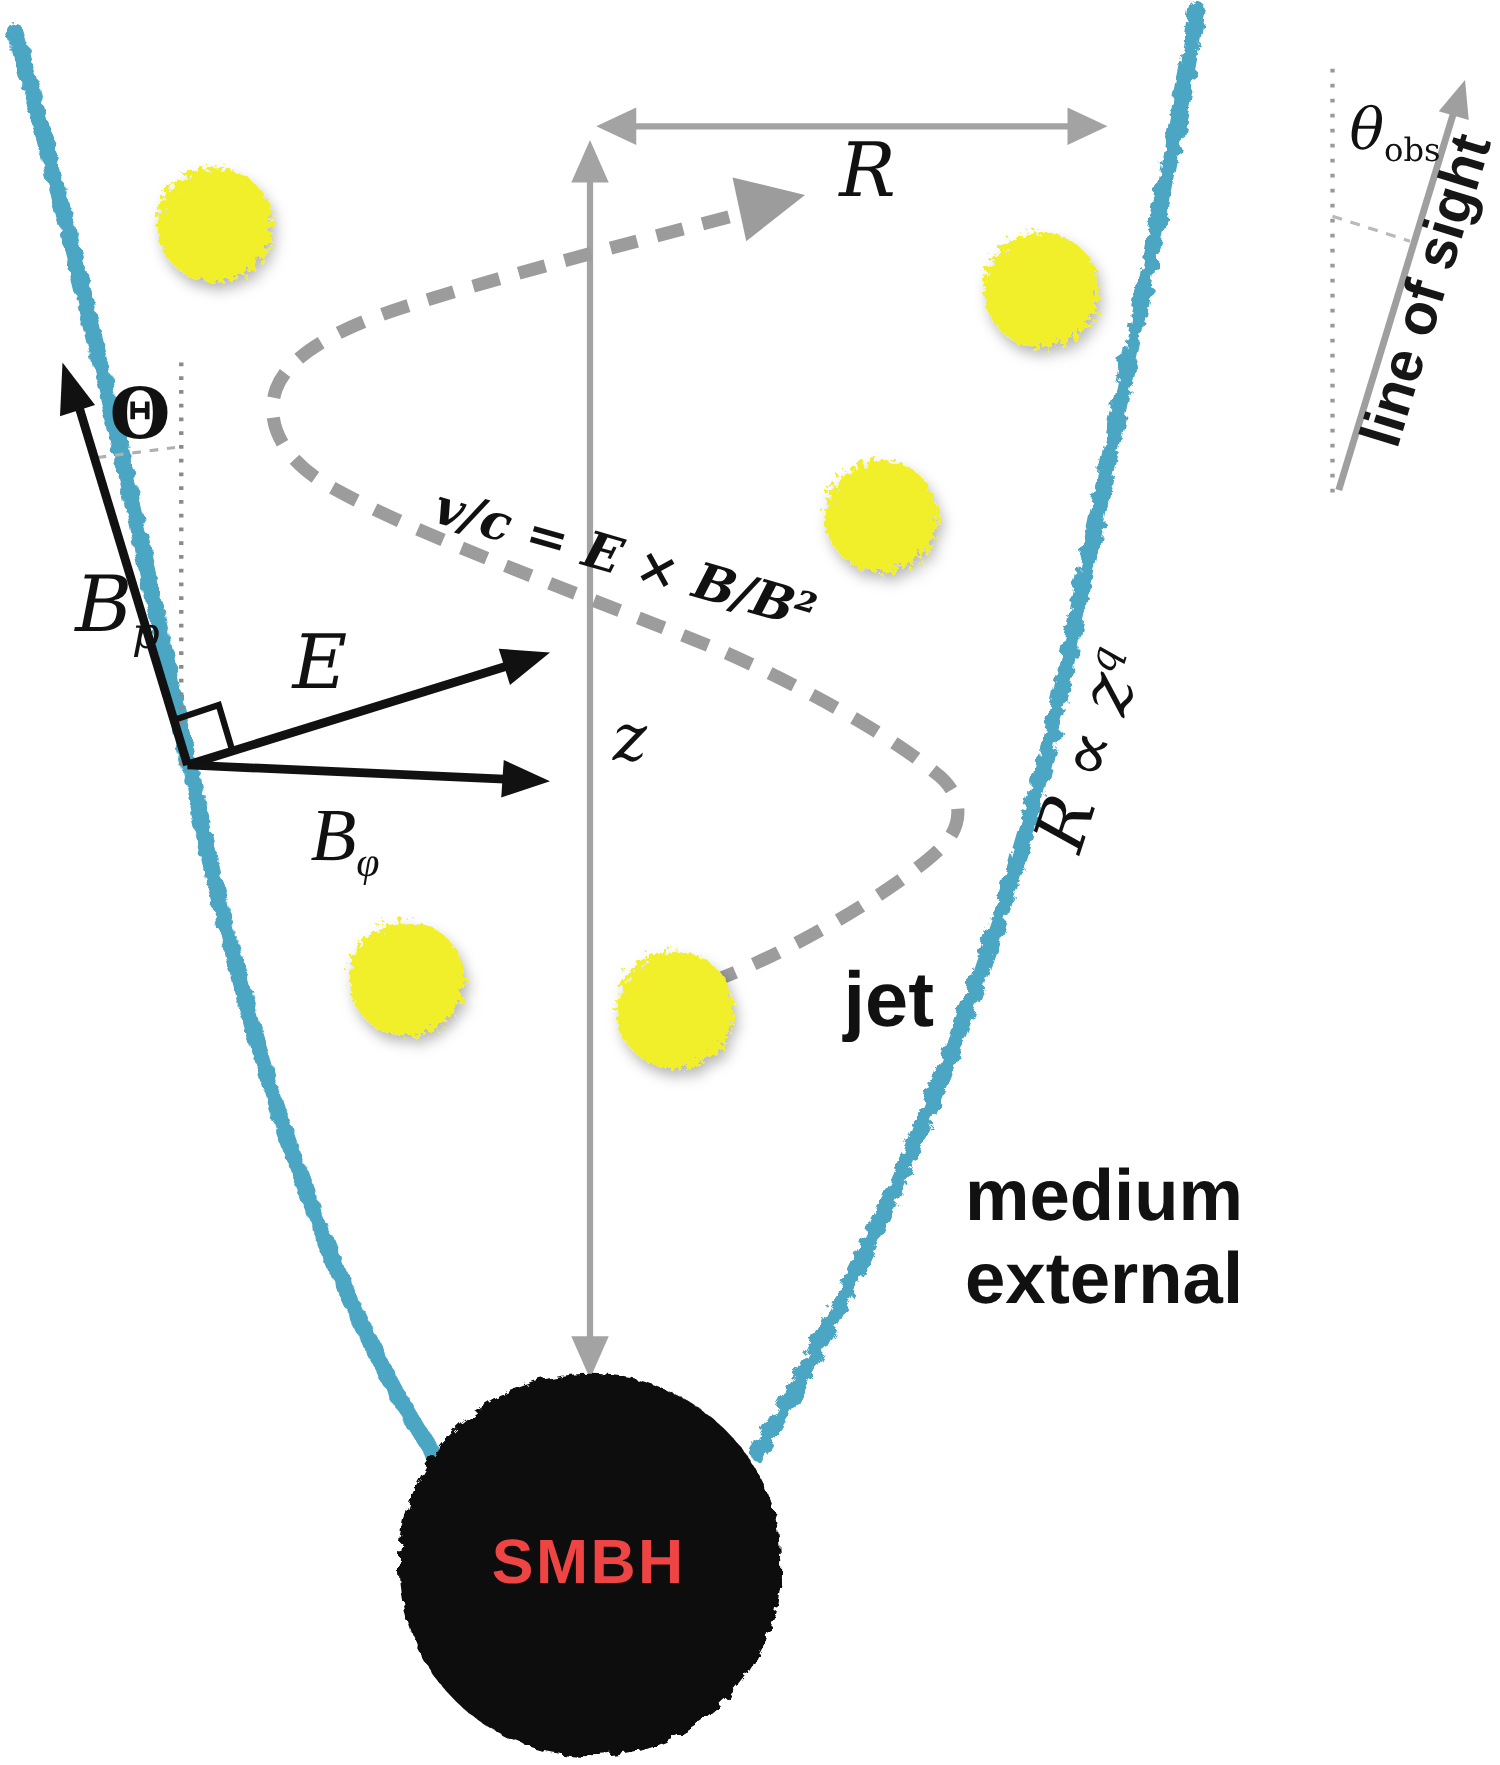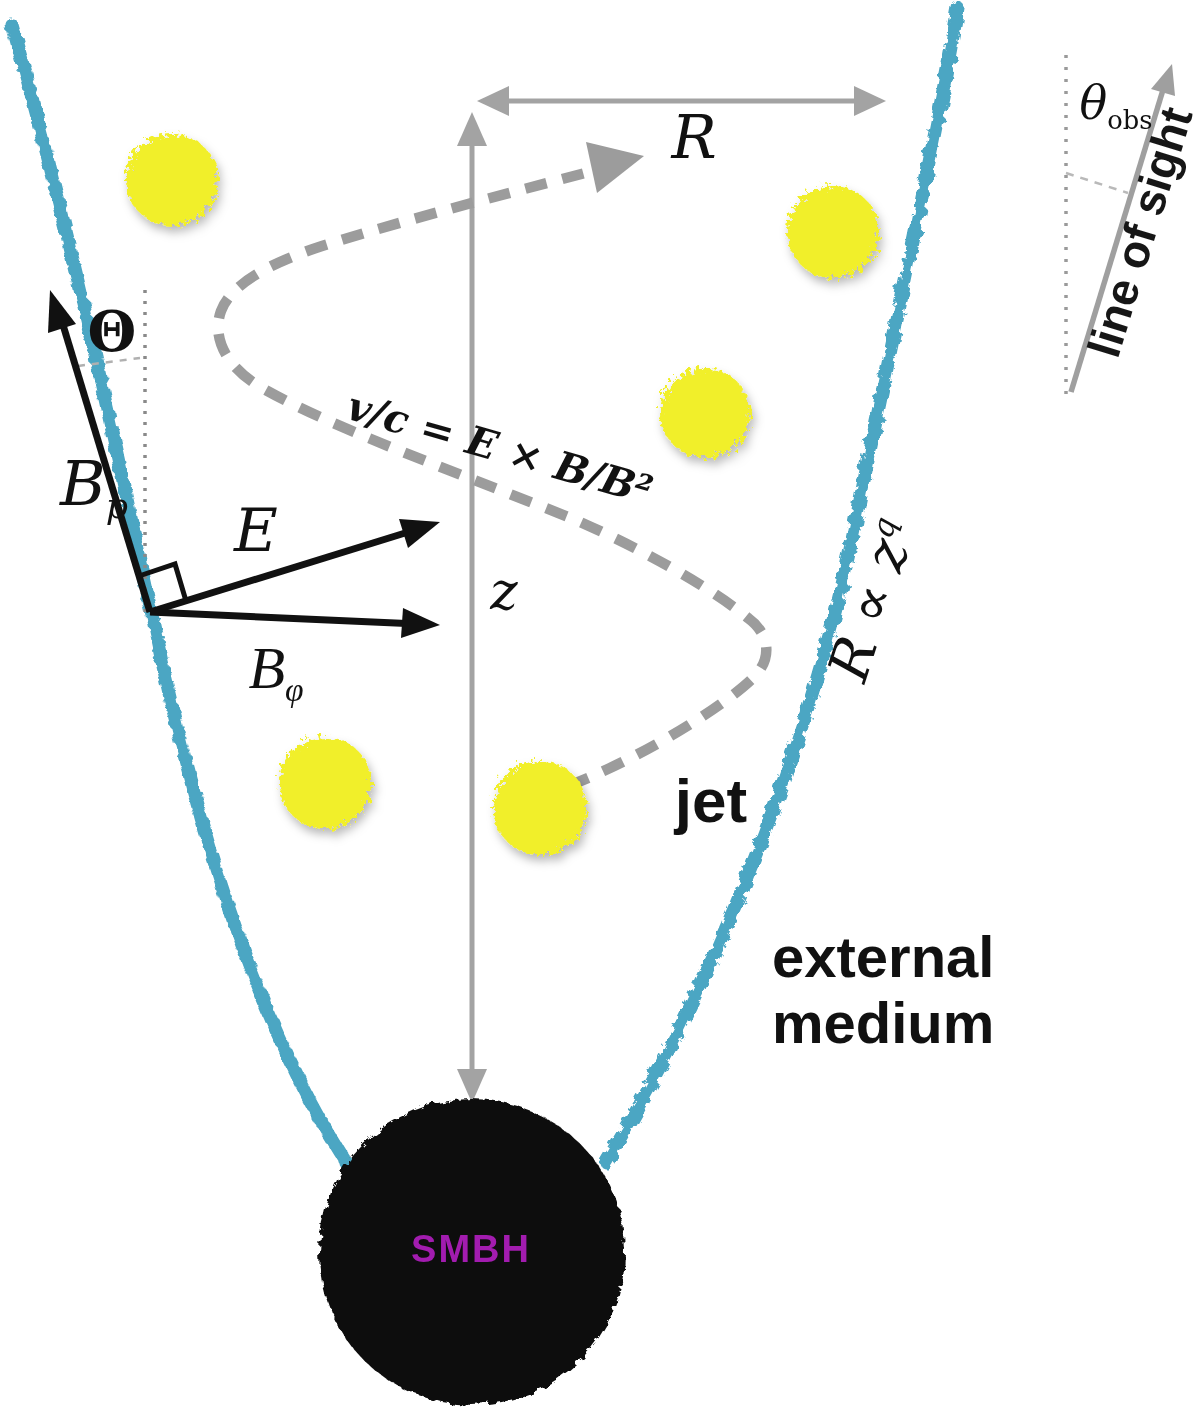--- a/index.html
+++ b/index.html
@@ -13,21 +13,21 @@
   .label sub{font-size:0.56em;line-height:0;}
   .label sup{font-size:0.56em;line-height:0;}
   .sub-upright{font-style:normal;}
   #label-bp{left:94px;top:484px;font-size:62px;}
   #label-e{left:256px;top:530px;font-size:60px;}
   #label-bphi{left:276px;top:668px;font-size:60px;font-family:Liberation Serif, serif;}
   #label-theta{left:112px;top:331px;font-size:56px;font-style:normal;font-weight:bold;}
   #label-r{left:694px;top:137px;font-size:60px;}
   #label-z{left:504px;top:591px;font-size:52px;}
   #label-jet{left:683px;top:801px;font-size:62px;margin-left:28px;}
-  #label-smbh{left:471px;top:1249px;font-size:38px;color:#a21caf;letter-spacing:2px;}
+  #label-smbh{left:471px;top:1249px;font-size:50px;color:#ef4444;letter-spacing:2px;}
   #label-ext{left:772px;top:924px;font-size:58px;line-height:66px;transform:none;text-align:left;}
   #label-formula{left:500px;top:448px;font-size:40px;font-weight:bold;
                  transform:translate(-50%,-50%) rotate(16deg);}
   #label-rzq{left:872px;top:600px;font-size:56px;
              transform:translate(-50%,-50%) rotate(-72deg);}
   #label-thetaobs{left:1116px;top:103px;font-size:46px;}
   #label-los{left:1140px;top:232px;font-size:46px;
              transform:translate(-50%,-50%) rotate(-73deg);color:#161616;}
 </style>
 </head>
@@ -120,22 +120,22 @@
 
   <div class="label math" id="label-rzq">
     <span>R ∝ z</span><sup>q</sup>
   </div>
 
   <div class="label sans" id="label-jet">
     <span>jet</span>
   </div>
 
   <div class="label sans" id="label-ext">
+    <div>medium</div>
     <div>external</div>
-    <div>medium</div>
   </div>
 
   <div class="label sans" id="label-smbh">
     <span>SMBH</span>
   </div>
 
   <div class="label math" id="label-thetaobs">
     <span>θ</span><sub class="sub-upright">obs</sub>
   </div>
 

